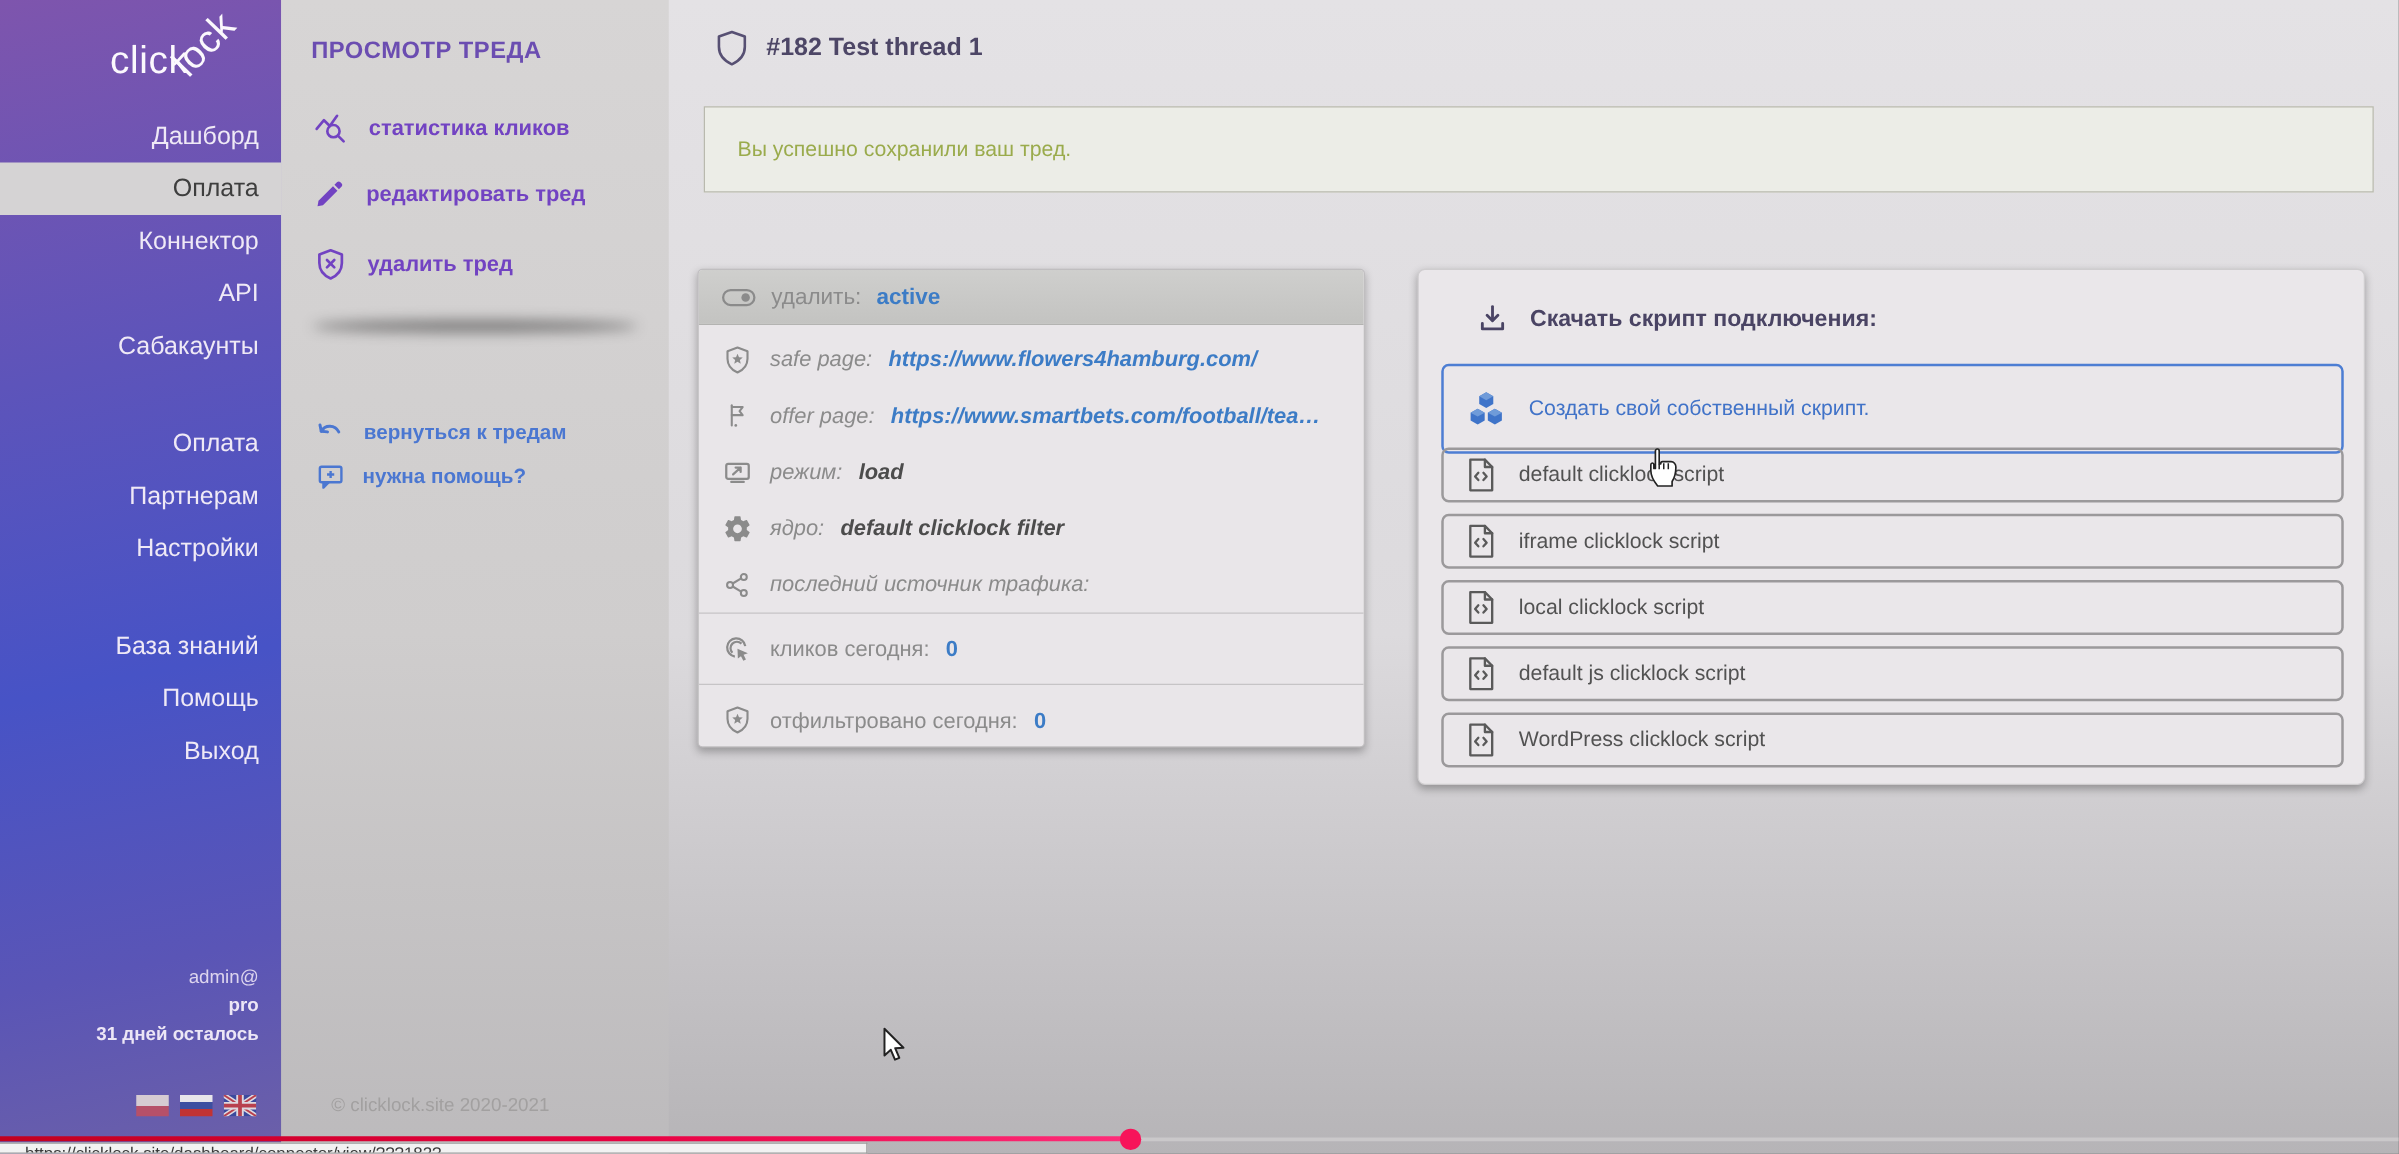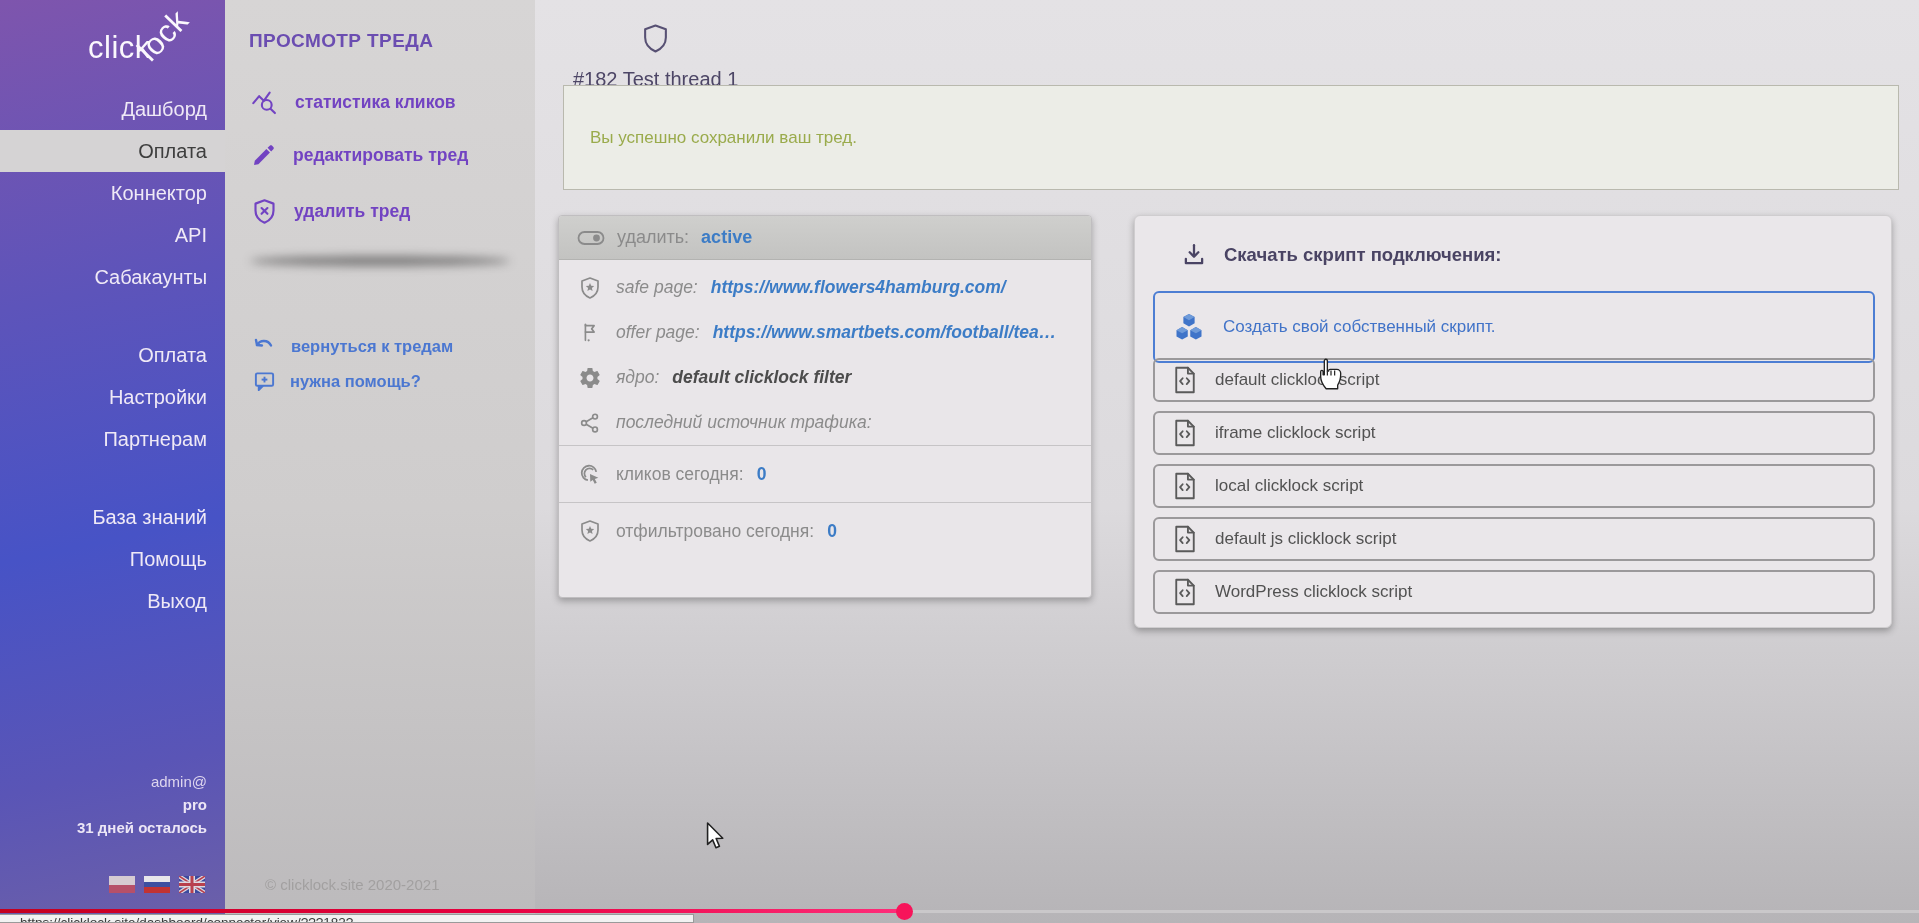--- a/index.html
+++ b/index.html
@@ -34,22 +34,22 @@
                color:#7243c2; font-weight:bold; font-size:17.5px; cursor:pointer; }
   .menu-shadow { position:absolute; top:256px; left:25px; width:260px; height:10px;
                  border-radius:50%; background:rgba(40,40,40,.5); filter:blur(5px); }
   .menu-link { position:absolute; left:28px; display:flex; align-items:center; gap:14px;
                color:#4b77d1; font-weight:bold; font-size:16.5px; cursor:pointer; }
   .menucol-footer { position:absolute; top:876px; left:40px; color:#a2a0a0; font-size:15px; }
 
   
   .main { position:absolute; left:535px; top:0; right:0; bottom:0; }
   .page-title { position:absolute; left:38px; top:24px; display:flex; align-items:center; gap:15px;
-                color:#4d4666; font-weight:normal; font-size:20px;flex-direction:column; }
-  .alert { position:absolute; left:28px; top:85px; width:1336px; height:105px;
+                color:#4d4666; font-weight:bold; font-size:20px; }
+  .alert { position:absolute; left:28px; top:85px; width:1336px; height:69px;
            background:#ecede7; border:1px solid #b9b9ae; display:flex; align-items:center;
            padding-left:26px; color:#9aab4c; font-size:17px; }
 
   .status-card { position:absolute; left:23px; top:215px; width:534px; height:383px;
                  background:#e9e6e9; border:1px solid #c0bec0; border-radius:4px;
                  box-shadow:0 3px 7px rgba(0,0,0,.28); overflow:hidden; }
   .status-head { height:44px; background:linear-gradient(#cfcfcd,#c3c3c1); border-bottom:1px solid #b3b3b1;
                  display:flex; align-items:center; gap:12px; padding-left:18px;
                  color:#8b8b8b; font-size:18px; }
   .status-head .val { color:#3c7cc6; font-weight:bold; }
@@ -94,22 +94,22 @@
   <div class="sidebar">
     <div class="logo"><span>click</span><span class="lock">lock</span></div>
 
     <div class="side-list">
       <div class="side-item">Дашборд</div>
       <div class="side-item active">Оплата</div>
       <div class="side-item">Коннектор</div>
       <div class="side-item">API</div>
       <div class="side-item">Сабакаунты</div>
       <div class="side-item side-gap">Оплата</div>
+      <div class="side-item">Партнерам</div>
       <div class="side-item">Настройки</div>
-      <div class="side-item">Партнерам</div>
       <div class="side-item side-gap">База знаний</div>
       <div class="side-item">Помощь</div>
       <div class="side-item">Выход</div>
     </div>
 
     <div class="account">
       <div>admin@</div>
       <div class="strong">pro</div>
       <div class="strong">31 дней осталось</div>
     </div>
@@ -235,20 +235,31 @@
             <svg width="22" height="24" viewBox="0 0 24 24" fill="none" stroke="#8b8b8b" stroke-width="1.8" stroke-linecap="round" stroke-linejoin="round">
               <line x1="7" y1="2.5" x2="7" y2="20"></line>
               <path d="M7 4 H16.5 L13.8 7.5 L16.5 11 H7"></path>
               <circle cx="10.5" cy="20" r="1.2" fill="#8b8b8b" stroke="none"></circle>
             </svg>
           </span>
           <span>offer page:</span>
           <span class="link-val">https://www.smartbets.com/football/tea…</span>
         </div>
 
+        <div class="info-row">
+          <span class="icn">
+            <svg width="24" height="24" viewBox="0 0 24 24" fill="none" stroke="#8b8b8b" stroke-width="1.8" stroke-linecap="round" stroke-linejoin="round">
+              <rect x="3" y="5" width="18" height="12" rx="1.5"></rect>
+              <path d="M8.5 13.5 L14.5 8 M14.5 8 H10.5 M14.5 8 V11.5"></path>
+              <line x1="7" y1="19.5" x2="17" y2="19.5"></line>
+            </svg>
+          </span>
+          <span>режим:</span>
+          <span class="dark-val">load</span>
+        </div>
 
         <div class="info-row">
           <span class="icn">
             <svg width="24" height="24" viewBox="0 0 24 24" fill="#8b8b8b">
               <path d="M19.4 13c.04-.32.06-.66.06-1s-.02-.68-.07-1l2.1-1.65c.19-.15.24-.42.12-.64l-2-3.46c-.12-.22-.39-.3-.61-.22l-2.49 1c-.52-.4-1.08-.73-1.69-.98l-.38-2.65C14.46 2.18 14.25 2 14 2h-4c-.25 0-.46.18-.49.42l-.38 2.65c-.61.25-1.17.59-1.69.98l-2.49-1c-.23-.09-.49 0-.61.22l-2 3.46c-.13.22-.07.49.12.64L4.56 11c-.05.32-.07.66-.07 1s.02.68.07 1l-2.1 1.65c-.19.15-.24.42-.12.64l2 3.46c.12.22.39.3.61.22l2.49-1c.52.4 1.08.73 1.69.98l.38 2.65c.03.24.24.42.49.42h4c.25 0 .46-.18.49-.42l.38-2.65c.61-.25 1.17-.59 1.69-.98l2.49 1c.23.09.49 0 .61-.22l2-3.46c.12-.22.07-.49-.12-.64L19.4 13zM12 15.5c-1.93 0-3.5-1.57-3.5-3.5s1.57-3.5 3.5-3.5 3.5 1.57 3.5 3.5-1.57 3.5-3.5 3.5z"></path>
             </svg>
           </span>
           <span>ядро:</span>
           <span class="dark-val">default clicklock filter</span>
         </div>

